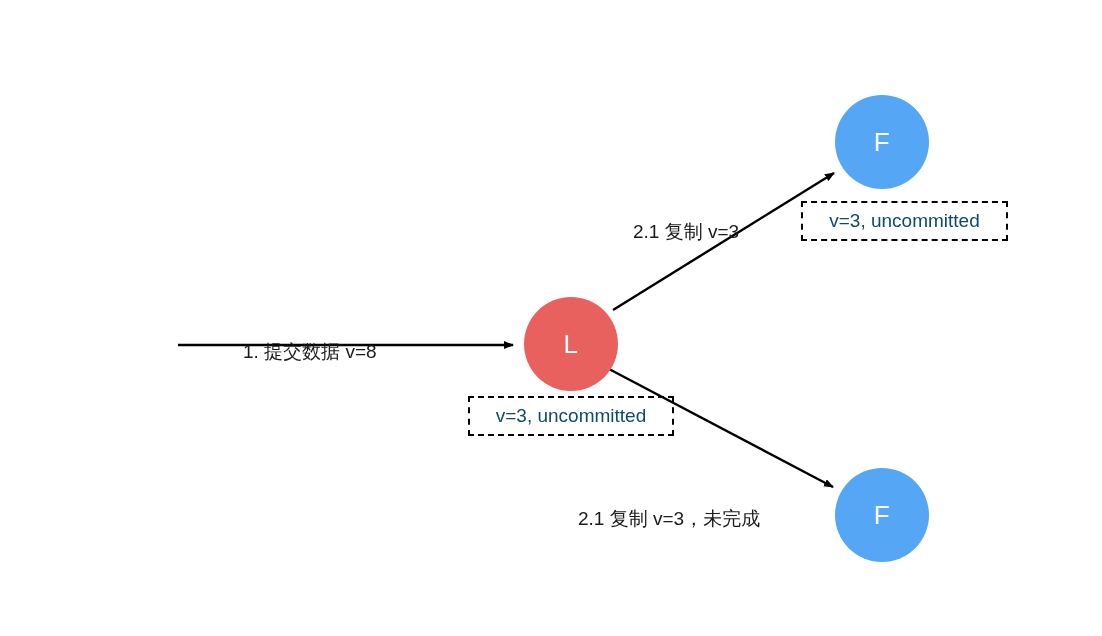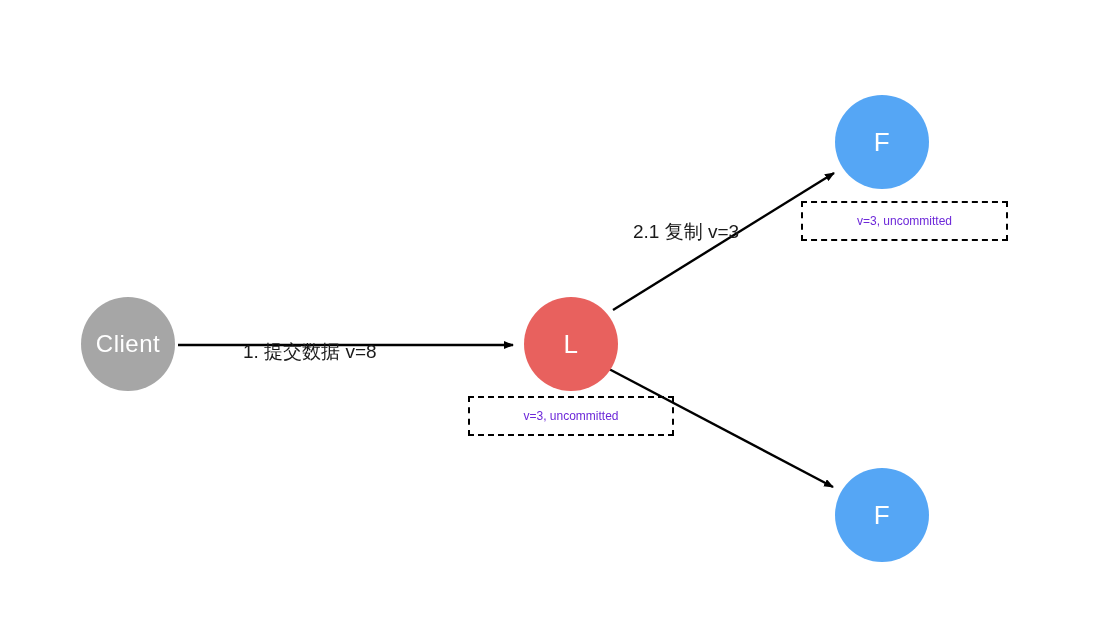--- a/index.html
+++ b/index.html
@@ -48,60 +48,58 @@
     margin-top: 33px;
   }
   .note-box {
     position: absolute;
     border: 2px dashed #000000;
     background: transparent;
     box-sizing: border-box;
     display: flex;
     align-items: center;
     justify-content: center;
-    color: #6d28d9;
-    font-size: 12px;
+    color: #0c4a6e;
+    font-size: 19px;
     white-space: nowrap;
     padding: 0 12px;
   }
 </style>
 </head>
 <body>
 
 <div id="canvas">
 
   <svg id="edges" viewBox="0 0 1102 636" xmlns="http://www.w3.org/2000/svg">
     <defs>
       <marker id="arrowhead" markerWidth="10" markerHeight="8" refX="9" refY="4" orient="auto" markerUnits="userSpaceOnUse">
         <path d="M0,0 L10,4 L0,8 z" fill="#000000"></path>
       </marker>
     </defs>
     <line x1="178" y1="345" x2="513" y2="345" stroke="#000000" stroke-width="2.4" marker-end="url(#arrowhead)"></line>
     <line x1="613" y1="310" x2="834" y2="173" stroke="#000000" stroke-width="2.4" marker-end="url(#arrowhead)"></line>
     <line x1="609" y1="369" x2="833" y2="487" stroke="#000000" stroke-width="2.4" marker-end="url(#arrowhead)"></line>
   </svg>
 
-  <div class="node" style="left:81px; top:297px; width:94px; height:94px; background:#a6a6a6;">
-    <span class="node-label" style="font-size:24px;">Client</span>
-  </div>
 
   <div class="node" style="left:524px; top:297px; width:94px; height:94px; background:#e8615e;">
     <span class="node-label" style="font-size:26px;">L</span>
   </div>
 
   <div class="node" style="left:835px; top:95px; width:94px; height:94px; background:#55a6f5;">
     <span class="node-label" style="font-size:26px;">F</span>
   </div>
 
   <div class="node" style="left:835px; top:468px; width:94px; height:94px; background:#55a6f5;">
     <span class="node-label" style="font-size:26px;">F</span>
   </div>
 
   <div class="edge-label" style="left:243px; top:308px;">1. 提交数据 v=8</div>
 
   <div class="edge-label" style="left:633px; top:188px;">2.1 复制 v=3</div>
 
+  <div class="edge-label" style="left:578px; top:475px;">2.1 复制 v=3，未完成</div>
 
   <div class="note-box" style="left:801px; top:201px; width:207px; height:40px;">v=3, uncommitted</div>
 
   <div class="note-box" style="left:468px; top:396px; width:206px; height:40px;">v=3, uncommitted</div>
 
 </div>
 
 </body></html>

